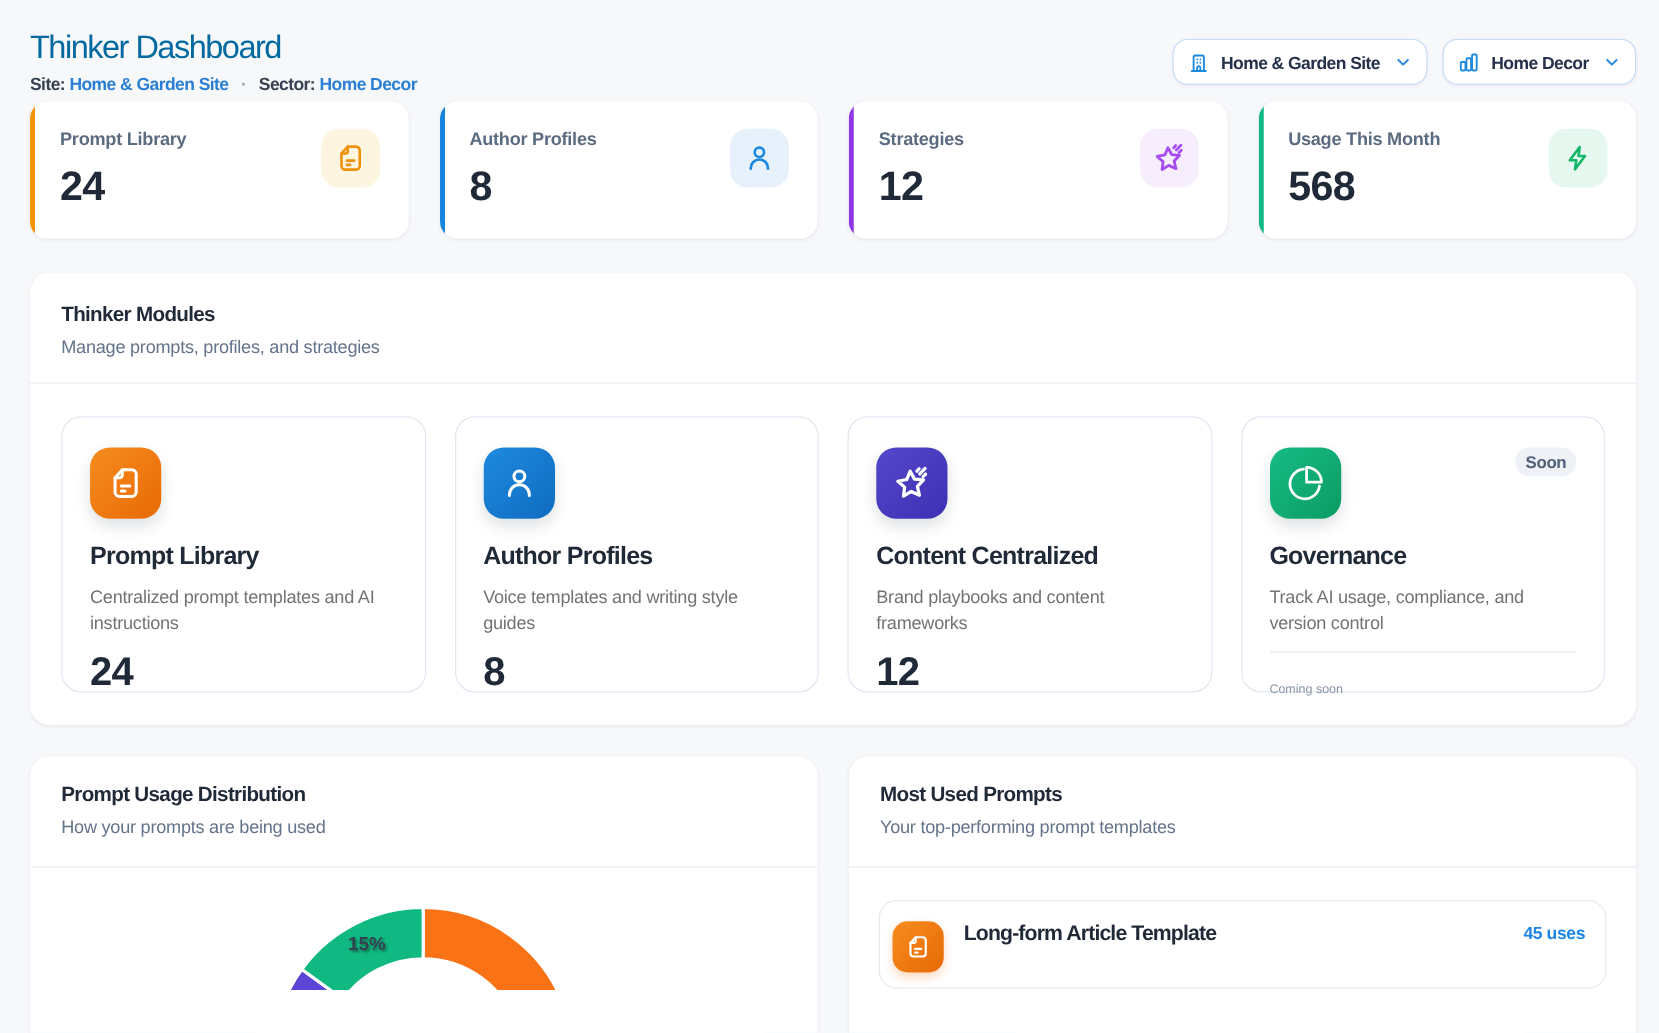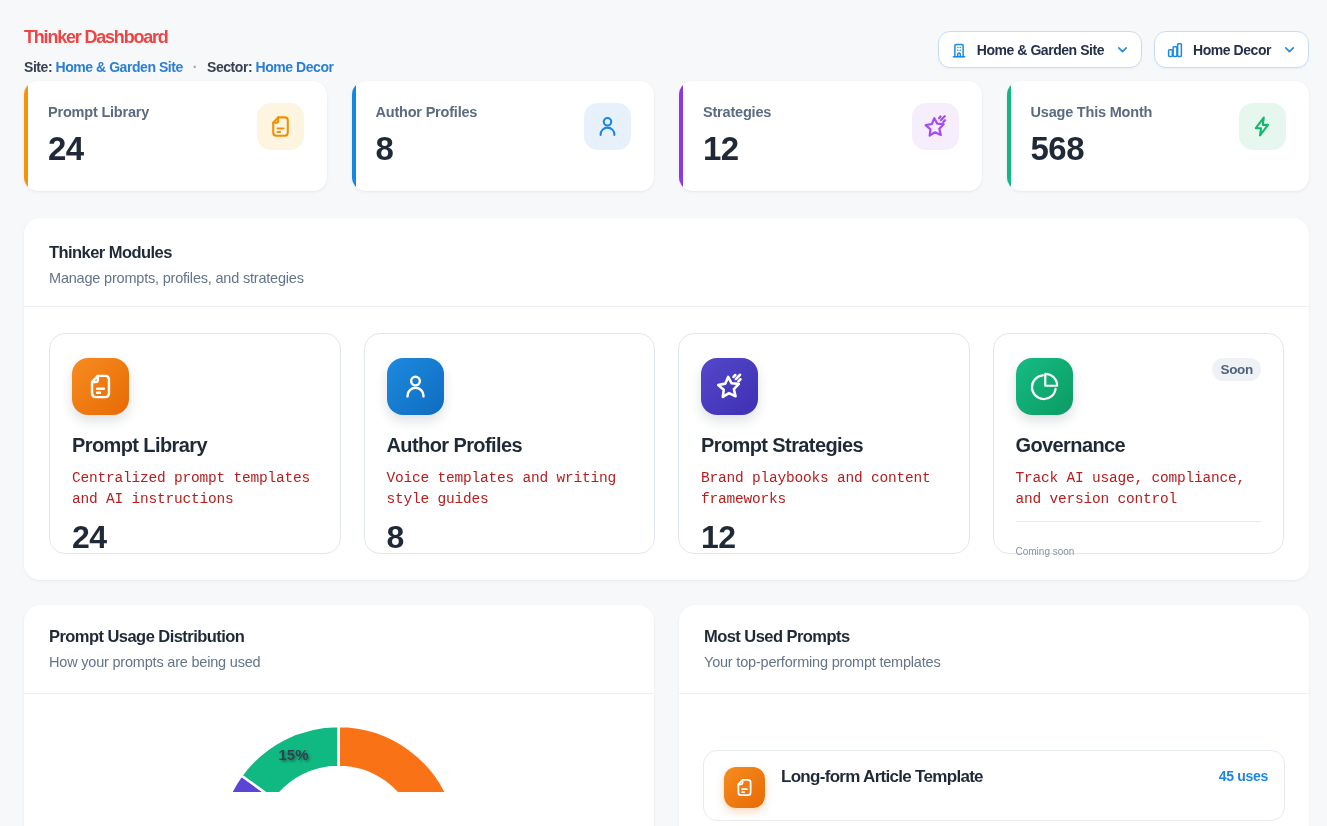--- a/index.html
+++ b/index.html
@@ -6,21 +6,21 @@
 html,body { width:1327px; height:826px; overflow:hidden; }
 body {
   background:#f7f8fa;
   font-family:"Liberation Sans", sans-serif;
   color:#222b3a;
 }
 .page { padding:20px 18px 0 24px; }
 
 
 .hdr { display:flex; justify-content:space-between; align-items:flex-start; }
-.hdr h1 { font-size:18px; font-weight:700; color:#ef4444; letter-spacing:-1.2px; line-height:28px; margin-top:3px; }
+.hdr h1 { font-size:26px; font-weight:400; color:#0369a1; letter-spacing:-1.2px; line-height:28px; margin-top:3px; }
 .siterow { margin-top:7px; font-size:14px; font-weight:600; color:#374151; line-height:18px; letter-spacing:-0.45px; }
 .siterow a { color:#2a7fd4; text-decoration:none; font-weight:600; }
 .siterow .dot { color:#9aa5b4; margin:0 10px; }
 .hdrbtns { display:flex; gap:12px; margin-top:11px; }
 .selbtn {
   display:flex; align-items:center; gap:9px;
   background:#fff; border:1px solid #c7ddf6; border-radius:12px;
   height:37px; padding:0 11px;
   font-size:14px; font-weight:700; color:#25304a; letter-spacing:-0.45px;
   box-shadow:0 1px 2px rgba(30,60,120,.05);
@@ -69,34 +69,34 @@
 .mtile { width:57px; height:57px; border-radius:16px; display:flex; align-items:center; justify-content:center;
   box-shadow:0 6px 12px rgba(30,41,59,.14); }
 .mtile svg { width:29px; height:29px; }
 .g-purple svg { width:31px; height:31px; }
 .g-green svg { width:31px; height:31px; }
 .g-orange { background:linear-gradient(135deg,#f68c1f 0%,#e86a05 100%); }
 .g-blue   { background:linear-gradient(135deg,#1e8ade 0%,#0f6cc0 100%); }
 .g-purple { background:linear-gradient(135deg,#5447cb 0%,#3d30b2 100%); }
 .g-green  { background:linear-gradient(135deg,#16bc84 0%,#0b9b64 100%); }
 .mod h3 { font-size:20px; font-weight:800; color:#1f2937; margin-top:18px; letter-spacing:-0.6px; line-height:24px; }
-.mod .desc { font-size:14.5px; color:#b91c1c; margin-top:11px; line-height:21px; letter-spacing:-0.2px;font-family:Liberation Mono, monospace; }
+.mod .desc { font-size:14.5px; color:#737373; margin-top:11px; line-height:21px; letter-spacing:-0.2px; }
 .mod .num { font-size:32px; font-weight:800; color:#1f2937; margin-top:9px; letter-spacing:-0.5px; line-height:36px; }
 .soon { position:absolute; top:24px; right:22px; background:#eef1f6; color:#52627a;
   font-size:13.5px; font-weight:700; padding:5px 8px; border-radius:999px; letter-spacing:-0.3px; line-height:13px; }
 .mod .hr { border-top:1px solid #e5e9f0; margin-top:11px; }
 .mod .coming { font-size:10px; color:#8794a6; margin-top:24px; }
 
 
 .bottom { display:grid; grid-template-columns:1fr 1fr; gap:25px; margin-top:25px; }
 .bcard { background:#fff; border-radius:16px; box-shadow:0 1px 3px rgba(23,37,84,.07); height:400px; }
 .chartwrap { position:relative; height:98px; overflow:hidden; }
 .chartwrap svg { position:absolute; left:0; top:0; }
 .listwrap { padding:26px 24px 0 24px; }
-.pitem { border:1.5px solid #e6eaf2; border-radius:14px; padding:16px 16px 12px 20px; display:flex; align-items:flex-start;margin-top:30px; }
+.pitem { border:1.5px solid #e6eaf2; border-radius:14px; padding:16px 16px 12px 10px; display:flex; align-items:flex-start; }
 .ptile { width:41px; height:41px; border-radius:12px; display:flex; align-items:center; justify-content:center; flex:none;
   background:linear-gradient(135deg,#f68c1f 0%,#e86a05 100%); box-shadow:0 4px 8px rgba(234,106,5,.25); margin-top:0px; }
 .ptile svg { width:21px; height:21px; }
 .pinfo { margin-left:16px; flex:1; }
 .pinfo .t { font-size:17px; font-weight:800; color:#1f2937; letter-spacing:-0.7px; line-height:19px; }
 .pinfo .m { font-size:14px; color:#64748b; margin-top:4px; font-weight:400; letter-spacing:-0.2px;}
 .pinfo .m .dot { color:#9aa5b4; margin:0 7px; }
 .uses { font-size:14px; font-weight:700; color:#1d86e3; margin-top:1px; letter-spacing:-0.3px; }
 </style>
 </head>
@@ -216,21 +216,21 @@
           <div class="desc">Voice templates and writing style guides</div>
           <div class="num">8</div>
         </div>
         <div class="mod">
           <div class="mtile g-purple">
             <svg viewBox="0 0 24 24" fill="none" stroke="#ffffff" stroke-width="2" stroke-linecap="round" stroke-linejoin="round">
               <path d="M10.96 4.61 L13.66 9.52 L19.24 9.99 L15.41 14.07 L16.69 19.53 L11.62 17.14 L6.83 20.04 L7.53 14.49 L3.29 10.83 L8.79 9.77 Z"></path>
               <path d="M15.1 4.6l1.4-1.5M16.9 6.3l3.3-3.4M18.9 8.0l1.6-1.6"></path>
             </svg>
           </div>
-          <h3>Prompt Strategies</h3>
+          <h3>Content Centralized</h3>
           <div class="desc">Brand playbooks and content frameworks</div>
           <div class="num">12</div>
         </div>
         <div class="mod">
           <span class="soon">Soon</span>
           <div class="mtile g-green">
             <svg viewBox="0 0 24 24" fill="none" stroke="#ffffff" stroke-width="1.7" stroke-linecap="round" stroke-linejoin="round">
               <path d="M10.7 3.34 A9.2 9.2 0 1 0 20.6 13.78"></path>
               <path d="M12.6 11.4 V2.2 A9.2 9.2 0 0 1 21.8 11.4 Z"></path>
             </svg>

